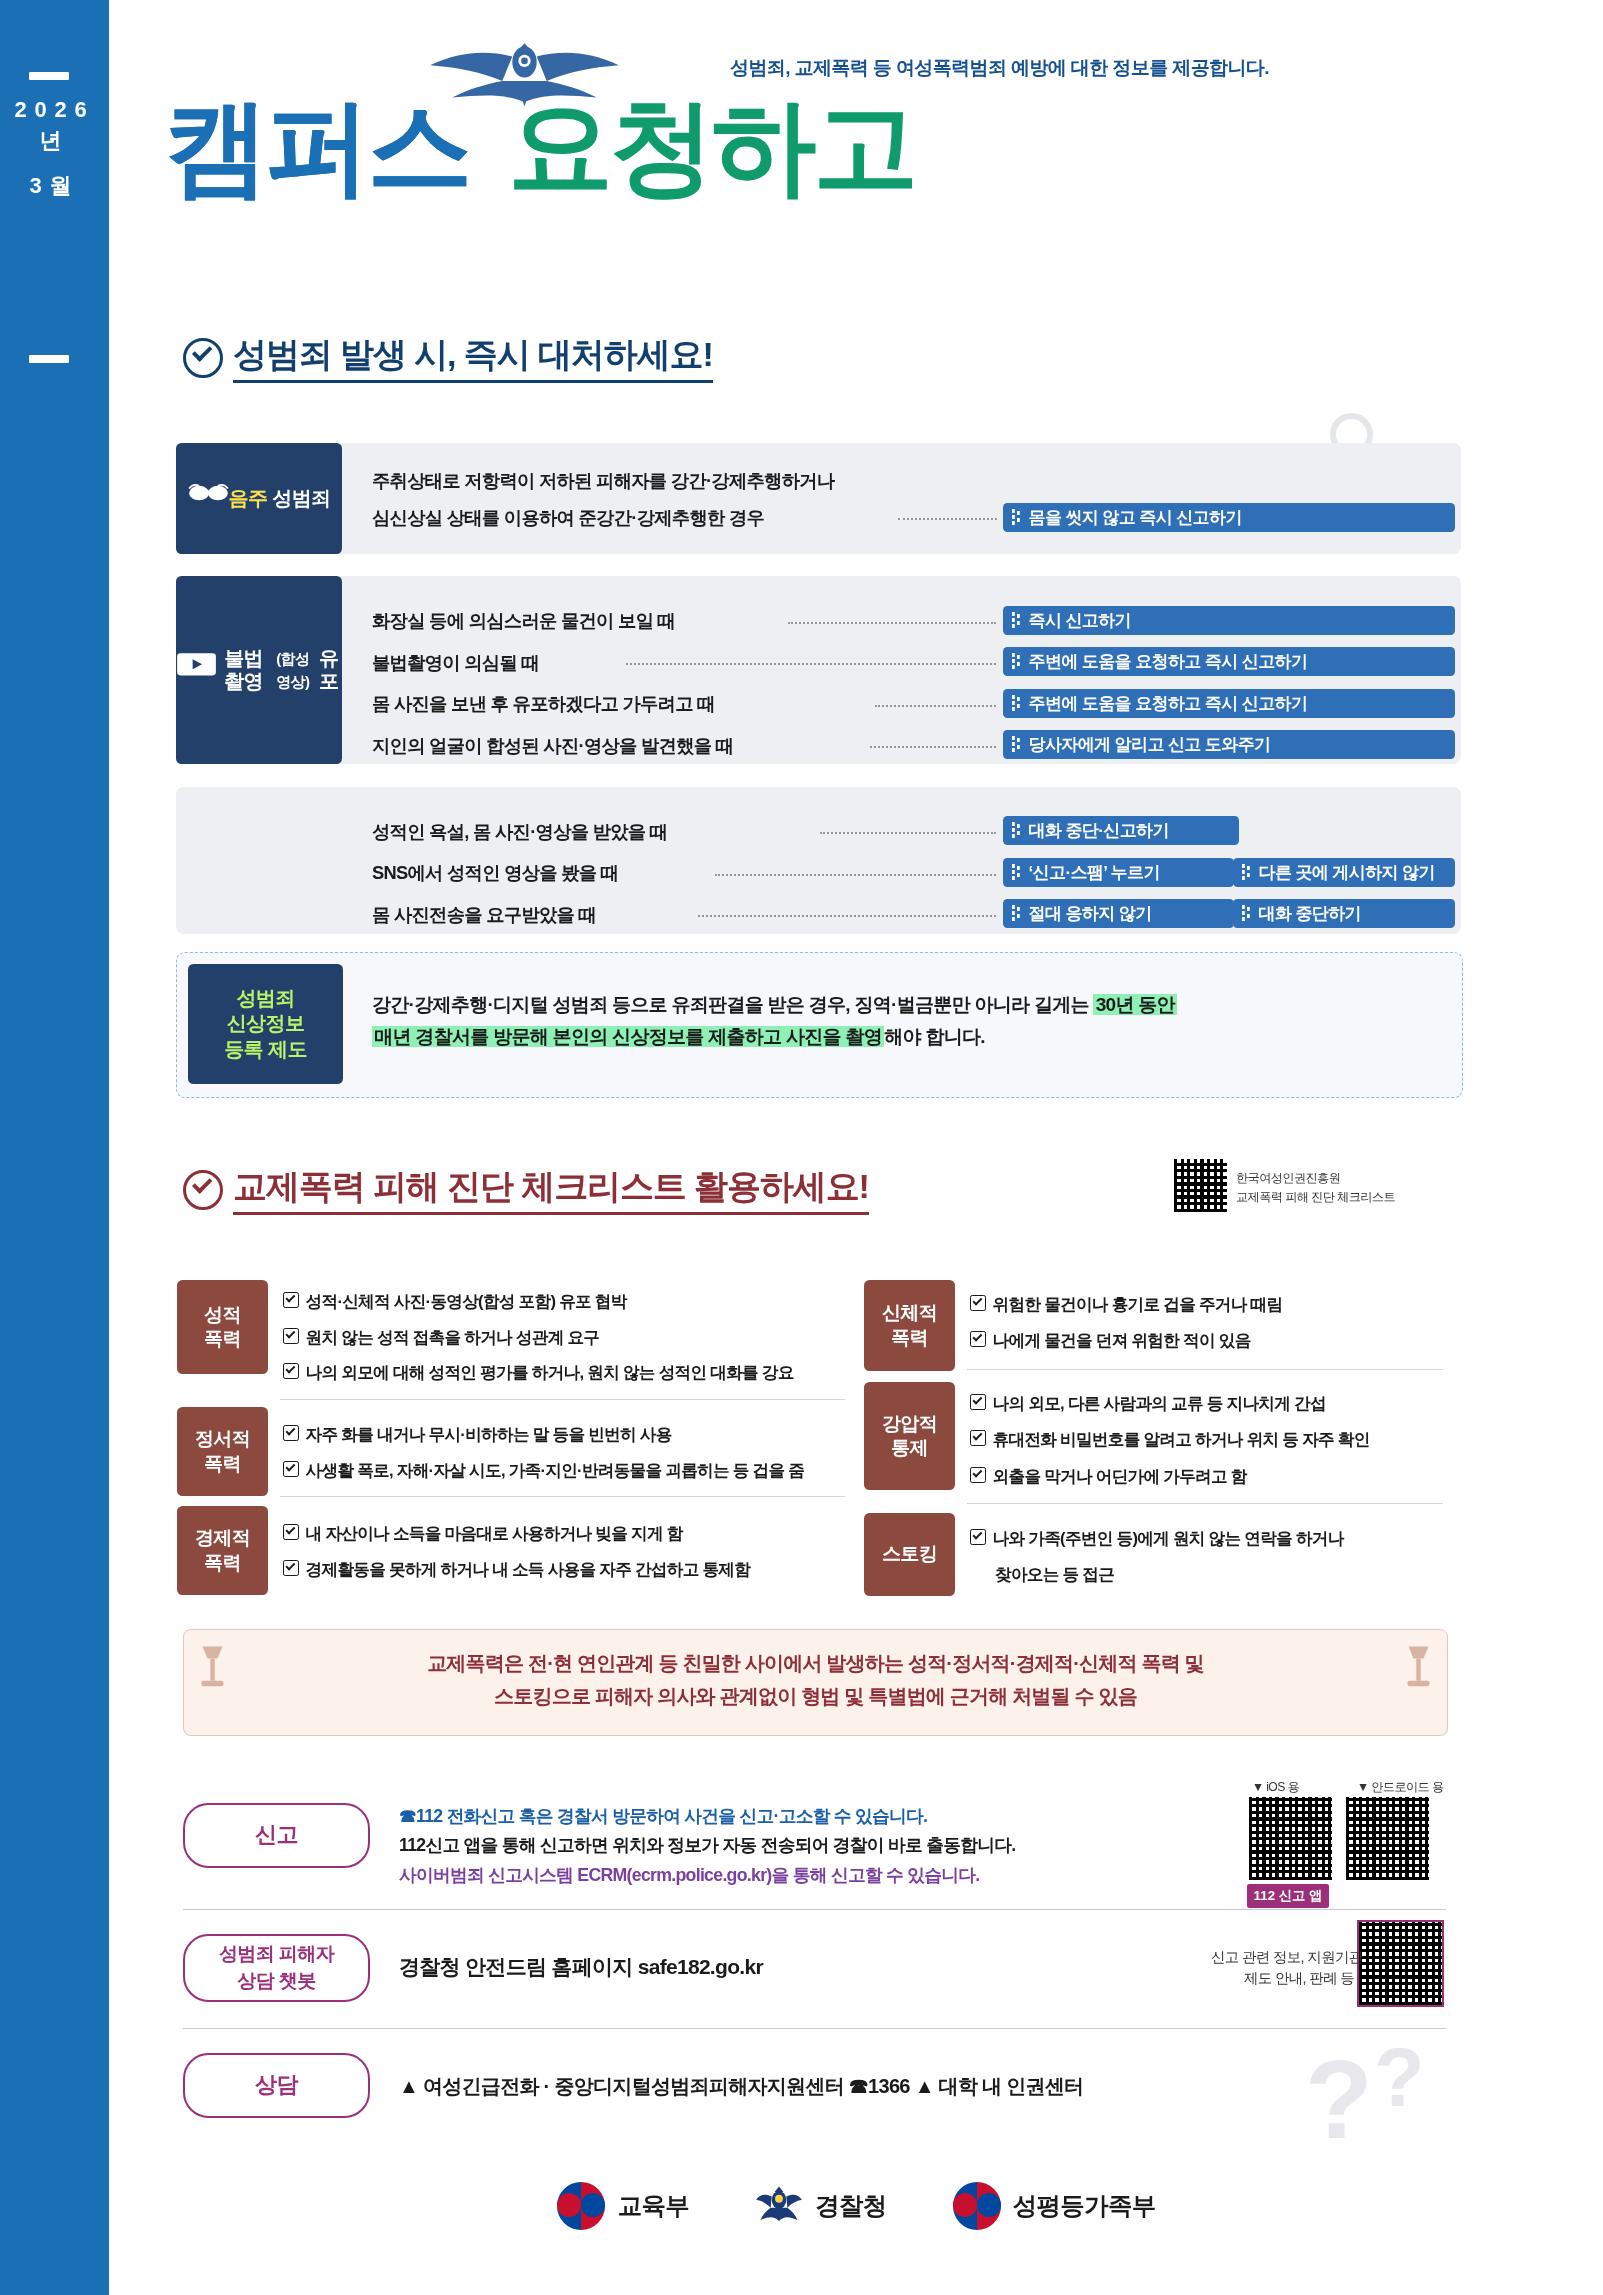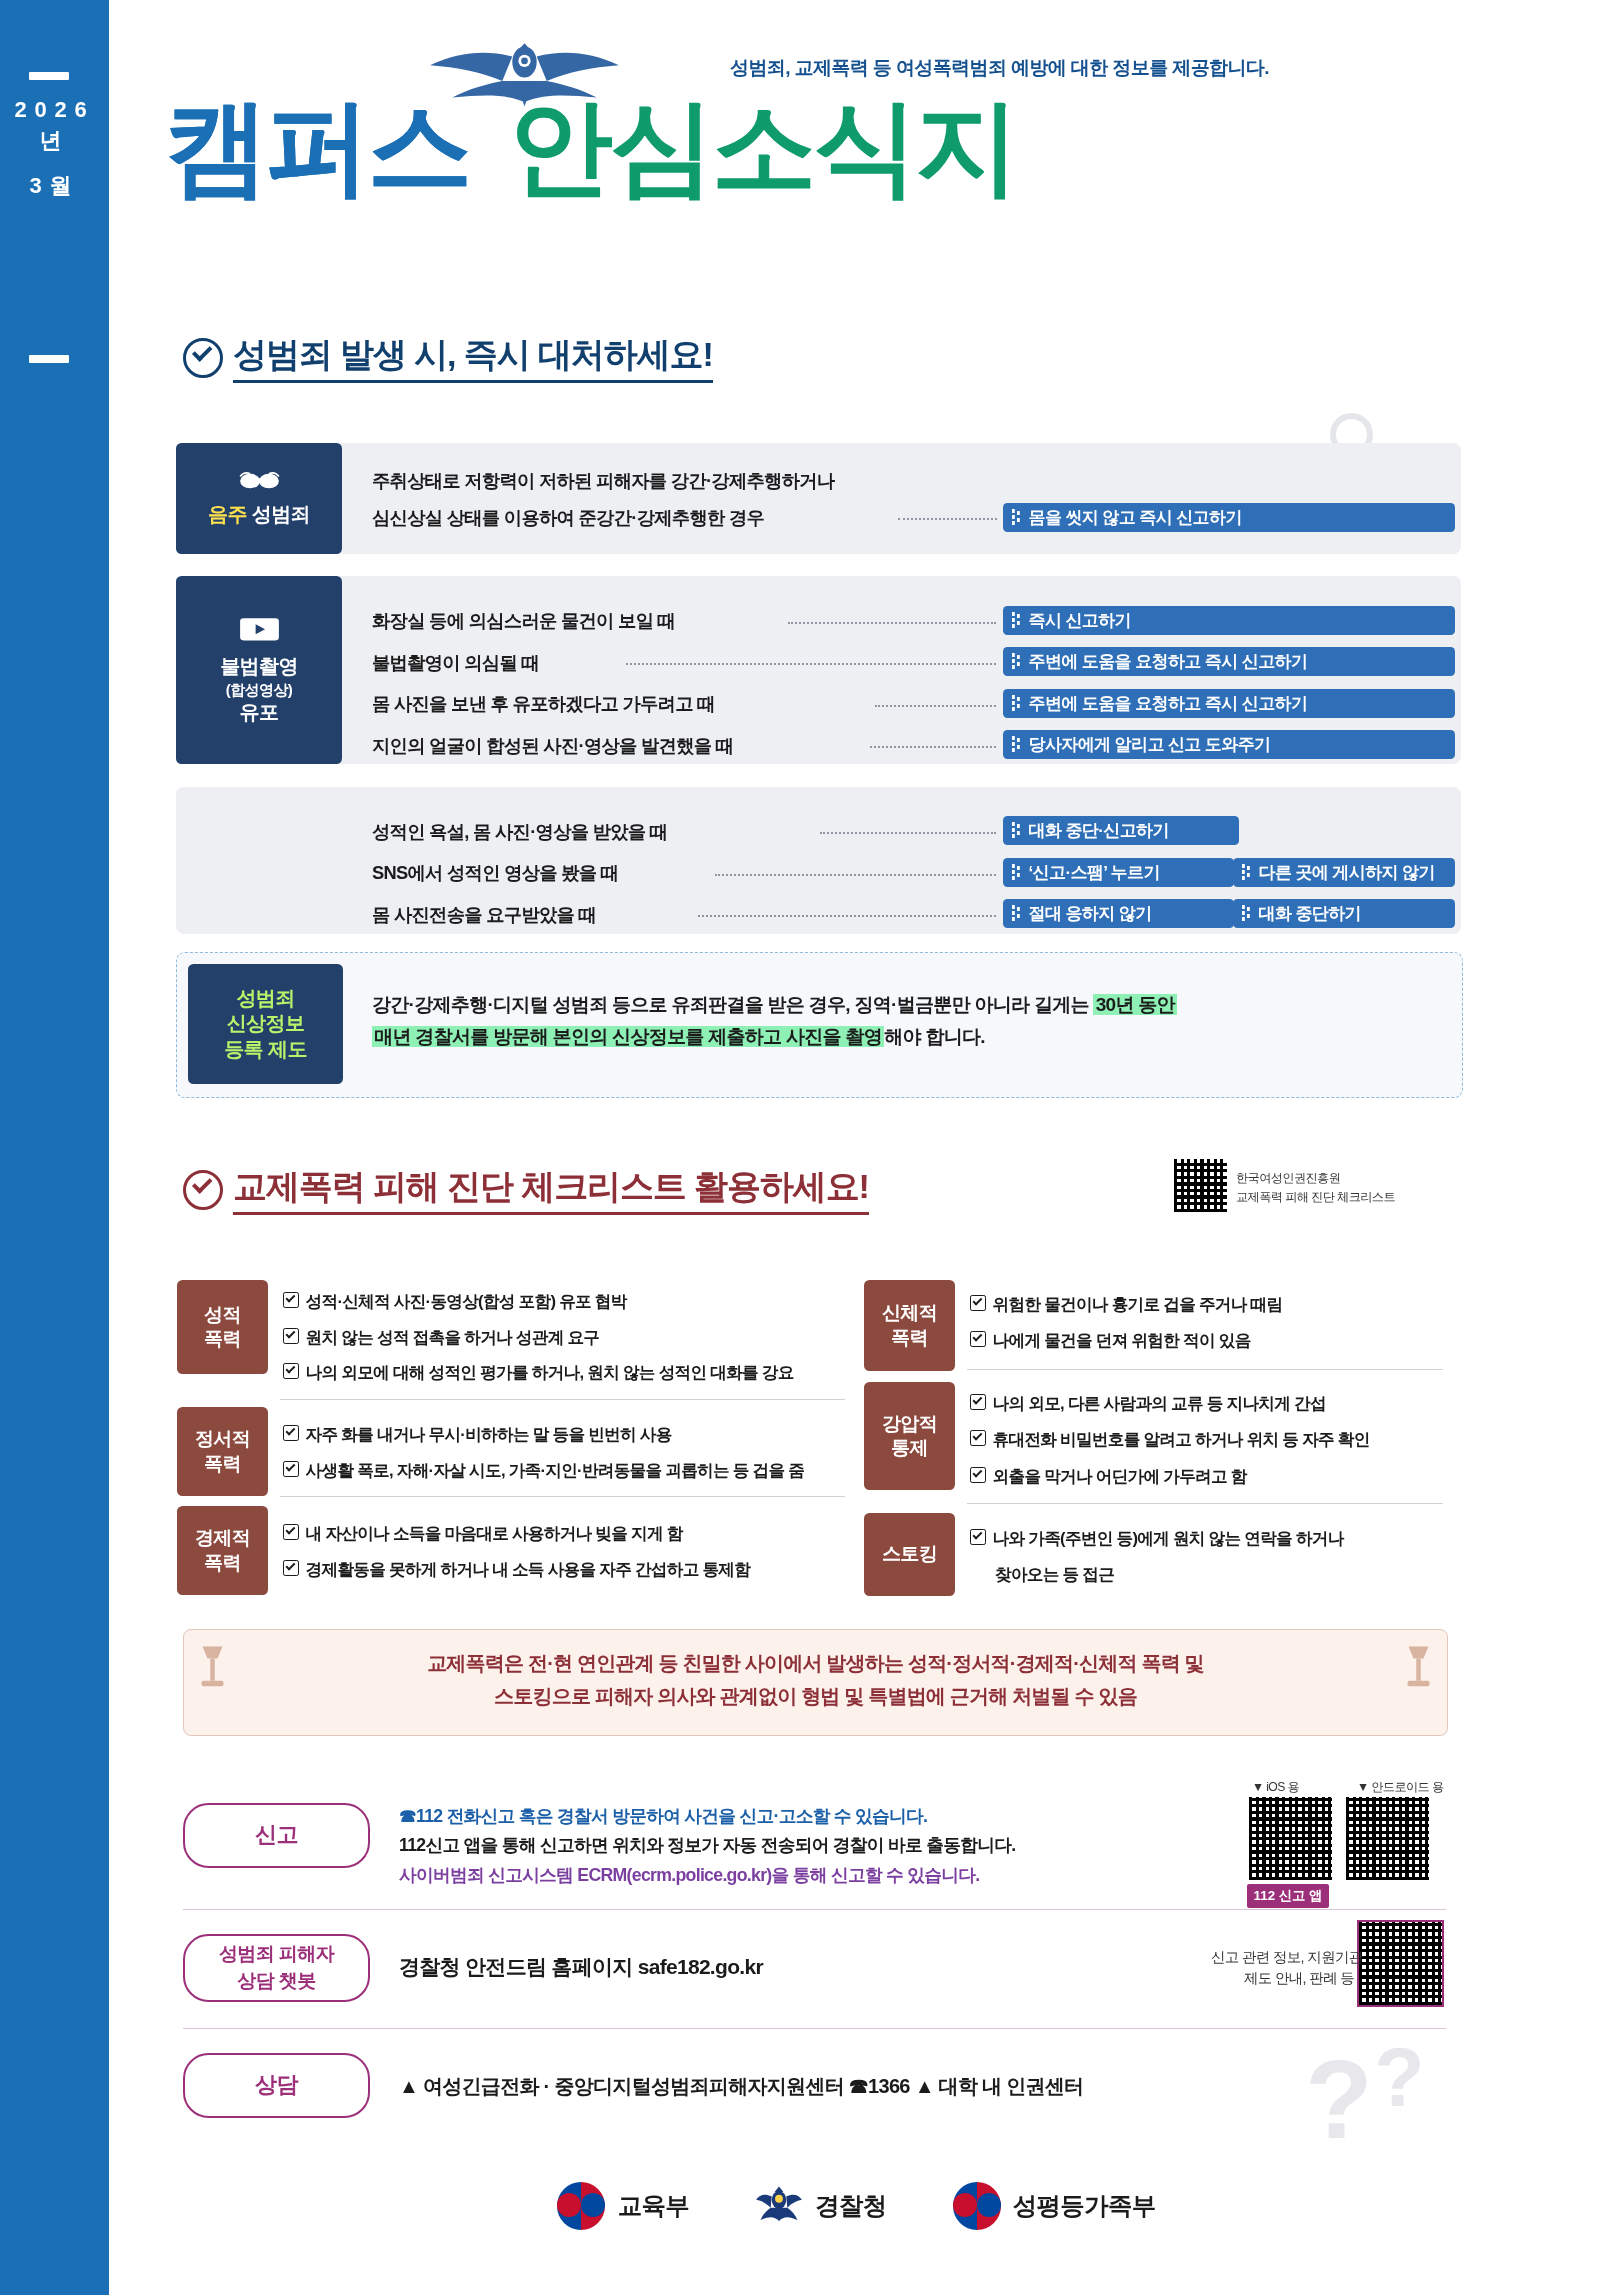--- a/index.html
+++ b/index.html
@@ -160,21 +160,21 @@
   }
   .cat-chip {
     position: absolute;
     background: #23406b;
     border-radius: 5.5px;
     color: #ffffff;
     text-align: center;
     font-weight: bold;
     letter-spacing: -0.6px;
     display: flex;
-    flex-direction: column;
+    flex-direction: row;
     justify-content: center;
     align-items: center;
     line-height: 23px;
   }
   .cat-chip .c-title { font-size: 20px; }
   .cat-chip .c-sub { font-size: 15px; }
   .cat-chip .c-em { color: #ffe14d; }
   .cat-icon { margin-bottom: 3.3px; }
 
   .desc {
@@ -461,21 +461,21 @@
         <path d="M212 42 C260 30 310 34 360 58 C310 62 270 70 230 86 Z"></path>
         <path d="M150 86 C120 92 90 100 60 116 C110 112 150 108 190 124 C230 108 270 112 320 116 C290 100 260 92 230 86 Z"></path>
         <path d="M178 96 h24 l-12 36 z"></path>
       </g>
       <circle cx="190" cy="50" r="11" fill="#ffffff"></circle>
       <circle cx="190" cy="50" r="6" fill="#2a5fa0"></circle>
     </svg>
 
     <div class="title-wrap">
       <div class="title-main">
-        <span class="blue">캠퍼스</span><span class="title-spacer"></span><span class="green">안심소식지</span>
+        <span class="blue">캠퍼스</span><span class="title-spacer"></span><span class="green">요청하고</span>
       </div>
     </div>
   </div>
 
   <div class="section-title" style="left: 183px; top: 332px;">
     <span class="check-badge"></span>
     <span class="title-underline">성범죄 발생 시, 즉시 대처하세요!</span>
   </div>
 
   <div class="gear" style="left: 1330px; top: 413px; width: 31px; height: 31px;"></div>

